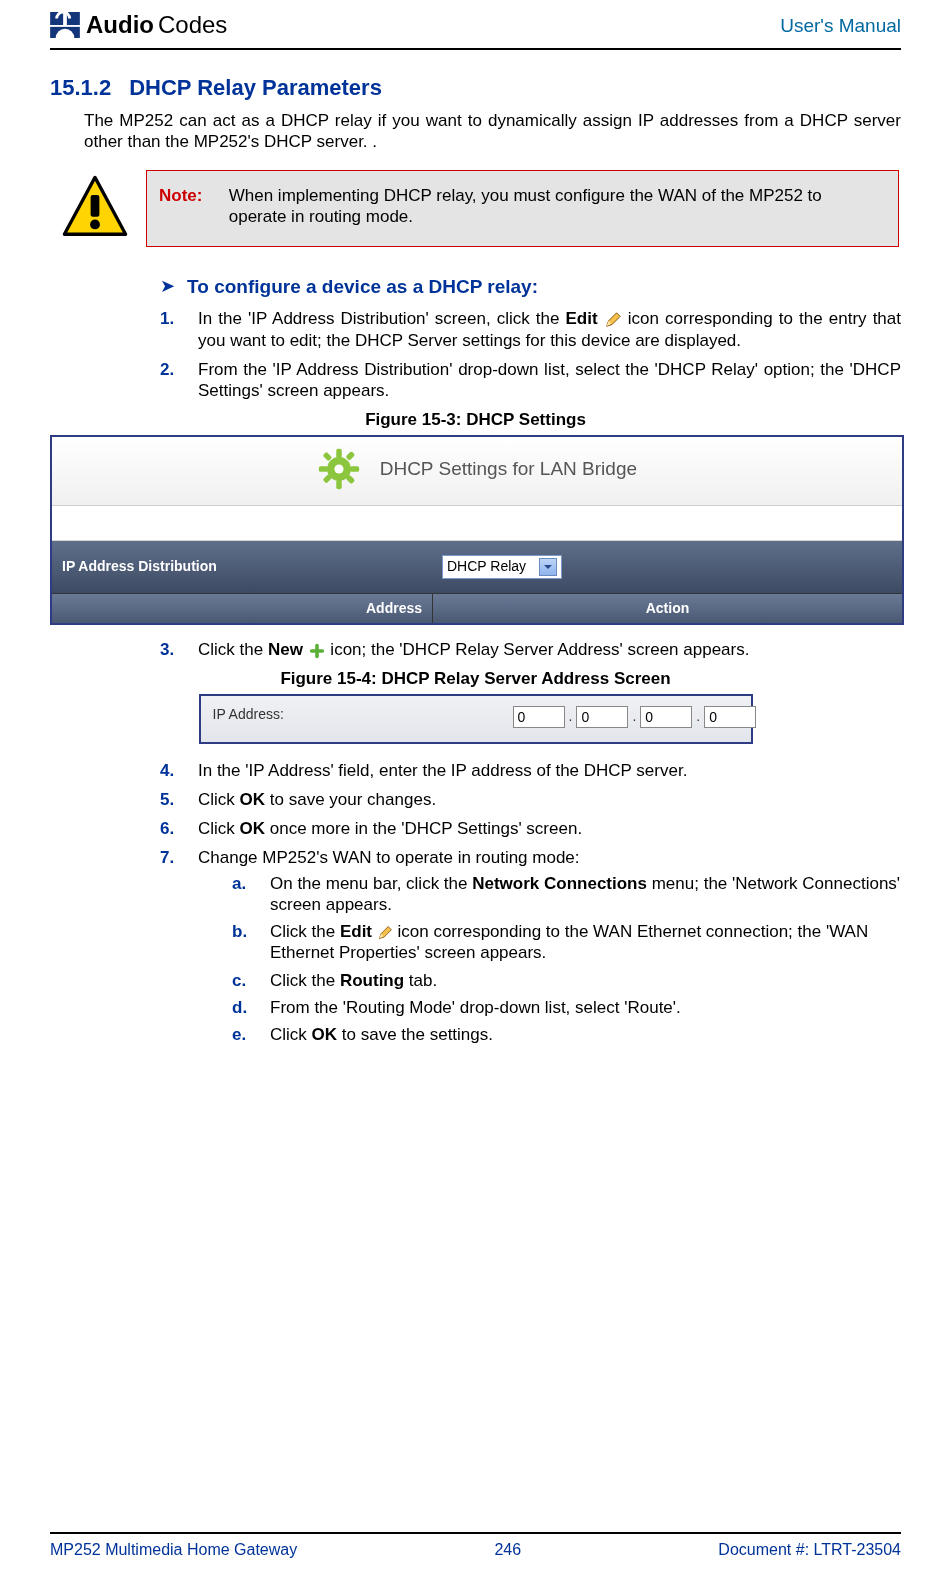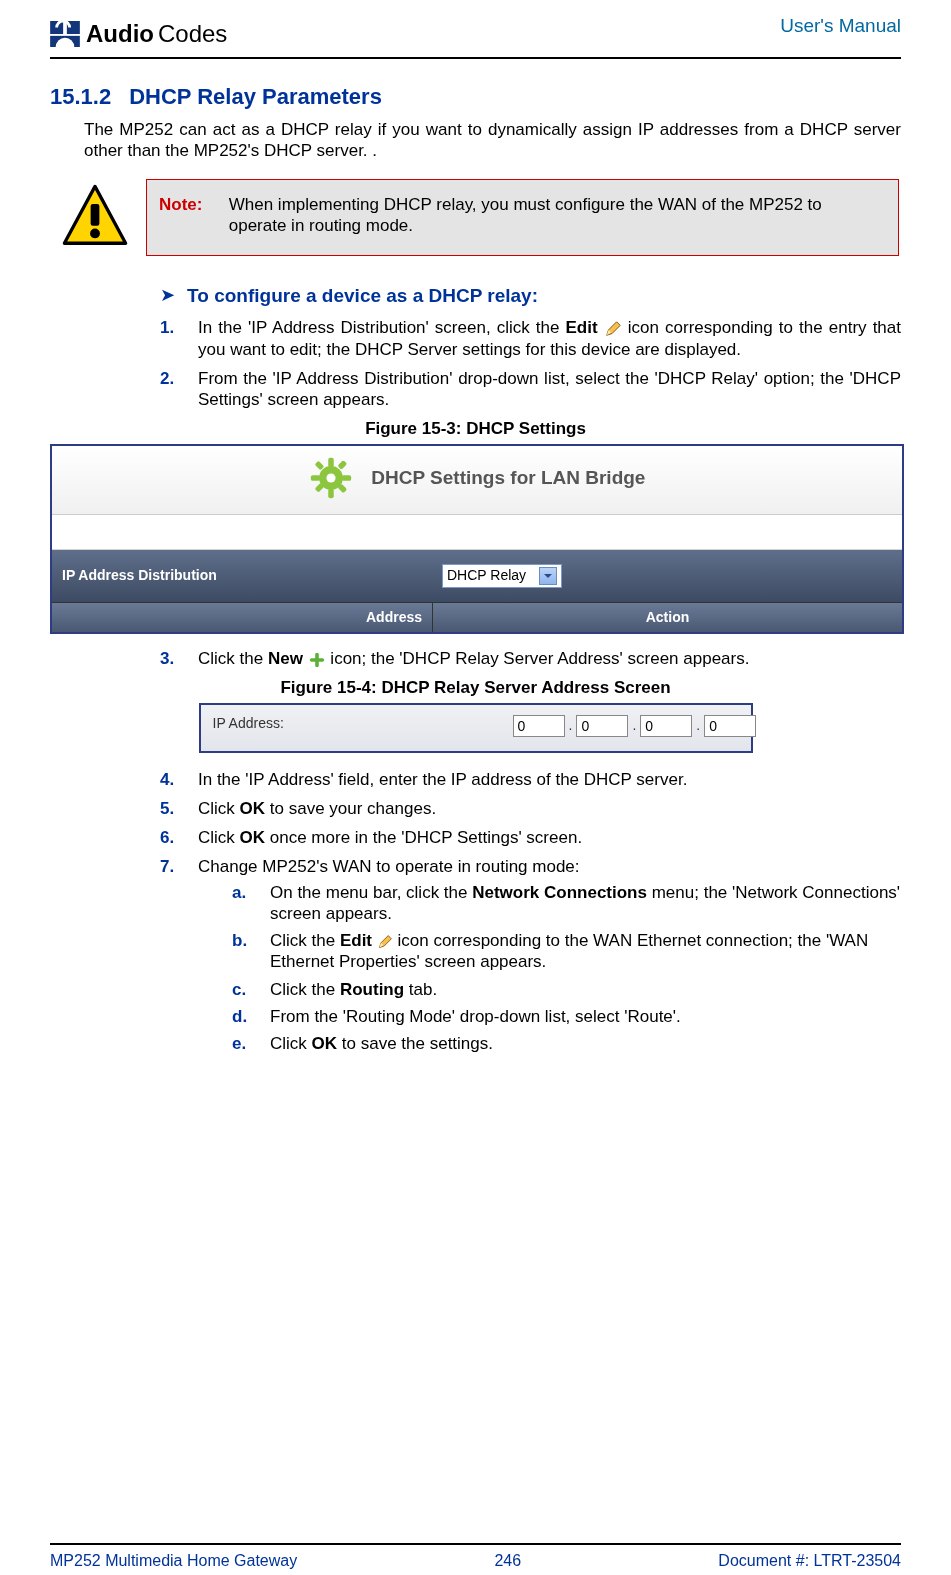--- a/index.html
+++ b/index.html
@@ -25,21 +25,20 @@
     justify-content: space-between;
     align-items: flex-start;
     border-bottom: 2px solid #000;
     padding-bottom: 8px;
     margin-bottom: 24px;
   }
   .logo {
     display: flex;
     align-items: center;
     gap: 6px;
-    margin-top: 9px;
   }
   .logo-mark {
     width: 30px; height: 26px;
   }
   .logo-text1 { font-size: 24px; font-weight: bold; }
   .logo-text2 { font-size: 24px; font-weight: 300; margin-left: -2px;}
   .header-right {
     color: #0369a1;
     font-size: 19px;
     margin-top: 4px;
@@ -124,21 +123,21 @@
     width: 850px;
     background: #f8f8f8;
   }
   .fig1-header {
     background: linear-gradient(#ffffff,#f0f0f0);
     padding: 10px 0 14px 0;
     text-align: center;
     border-bottom: 1px solid #ccc;
   }
   .gear-svg { vertical-align: middle; margin-right: 14px;}
-  .fig1-title { font-family: Verdana, sans-serif; color: #555; font-size: 19px; font-weight: bold; vertical-align: middle; margin-top: 6px;}
+  .fig1-title { font-family: Verdana, sans-serif; color: #555; font-size: 19px; font-weight: normal; vertical-align: middle; margin-top: 6px;}
   .fig1-spacer { height: 34px; background: #fff; border-bottom: 1px solid #d4d4d4;}
   .fig1-row1 {
     display: flex;
     background: linear-gradient(#5f6f8a,#3d4a63);
     color: #fff;
     align-items: center;
     font-family: Verdana, sans-serif;
     font-size: 14px;
   }
   .fig1-row1 .cell-label { flex: 0 0 360px; padding: 8px 10px; font-weight: bold;}
@@ -212,21 +211,21 @@
     width: 42px;
     border: 1px solid #888;
     padding: 2px 4px;
     font-size: 14px;
     text-align: left;
   }
   .ip-dot { padding: 0 4px;}
 
   .footer {
     position: absolute;
-    bottom: 4px;
+    bottom: 15px;
     left: 50px;
     right: 50px;
     border-top: 2px solid #000;
     padding-top: 6px;
     display:flex;
     justify-content: space-between;
     color: #003399;
     font-size: 16px;
   }
 

